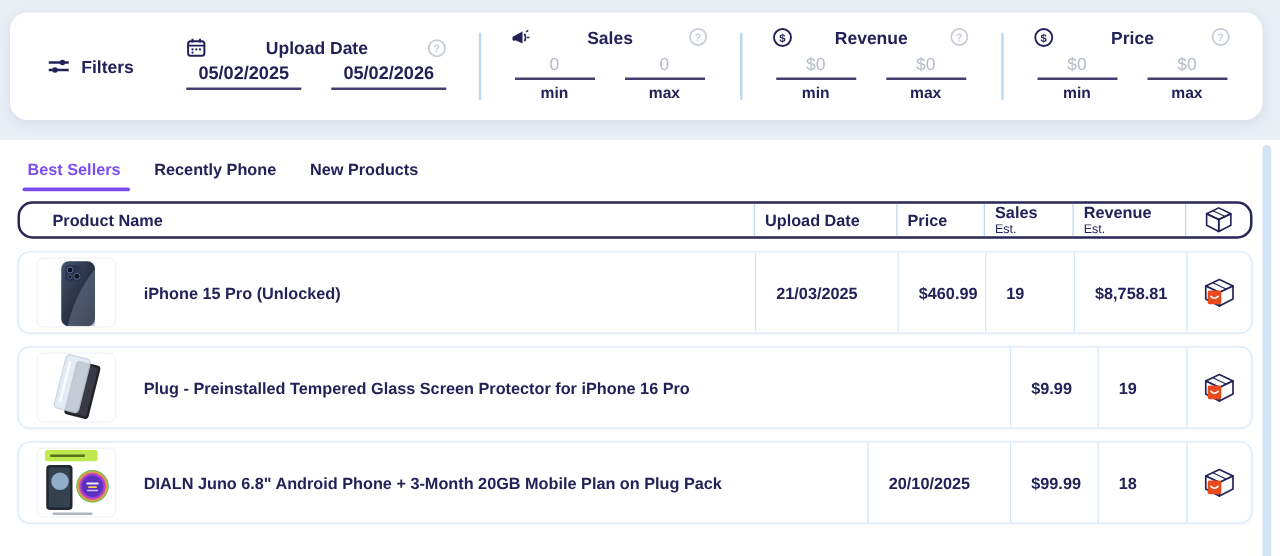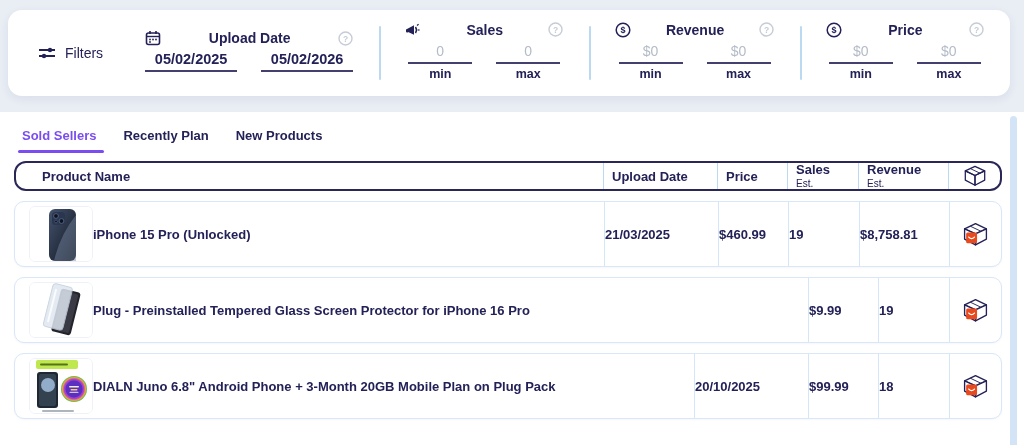--- a/index.html
+++ b/index.html
@@ -9,21 +9,21 @@
     font-family:"Liberation Sans", sans-serif; background:#fff; color:#232157;
   }
   
   .filters-band { position:absolute; top:0; left:0; width:100%; height:112px; background:#e9eef5; }
   .filters-card {
     position:absolute; top:10px; left:8px; width:1002px; height:86px;
     background:#fff; border-radius:14px; box-shadow:0 3px 10px rgba(30,40,90,.08);
     display:flex; align-items:center;
   }
   .filters-label { display:flex; align-items:center; gap:9px; padding:0 16px 0 30px; flex:0 0 auto; }
-  .filters-label span { font-size:14px; font-weight:normal; color:#232157; }
+  .filters-label span { font-size:14px; font-weight:bold; color:#232157; }
   .fgroups { flex:1; display:flex; height:100%; }
   .fgroup { flex:1; position:relative; display:flex; flex-direction:column; justify-content:center; padding:6px 26px 10px 26px; }
   .fgroup + .fgroup::before {
     content:""; position:absolute; left:0; top:16px; bottom:16px; width:2px;
     background:#bcd9f2; border-radius:2px;
   }
   .fgroup-head { display:flex; align-items:center; justify-content:space-between; margin-bottom:3px; }
   .fgroup-title { font-size:14px; font-weight:bold; color:#232157; }
   .fgroup-inputs { display:flex; justify-content:center; gap:24px; }
   .finput { display:flex; flex-direction:column; align-items:center; }
@@ -62,22 +62,22 @@
   .col-product { flex:1; padding-left:26px; }
   .col-date { width:114px; } .col-price { width:70px; } .col-sales { width:71px; }
   .col-rev { width:90px; } .col-icon { width:52px; justify-content:center; }
   .thead .cell + .cell { border-left:1px solid #bcd9f2; }
   .trow  .cell + .cell { border-left:1px solid #d4e6f9; }
   .thead .cell { padding-left:8px; font-size:13px; font-weight:bold; color:#232157; }
   .thead .col-product { padding-left:26px; }
   .thead .col-icon { padding-left:0; }
   .two-line { flex-direction:column; align-items:flex-start; justify-content:center; line-height:1.1; }
   .sub { font-size:10px; font-weight:normal; color:#232157; }
-  .trow .cell { font-size:13px; font-weight:bold; color:#232157; }
-  .trow .col-product { padding-left:14px; }
+  .trow .cell { padding-left:16px; font-size:13px; font-weight:bold; color:#232157; }
+  .trow .col-product { padding-left:14px; gap:22px; }
   .trow .col-icon { padding-left:0; }
   .pimg { width:64px; height:56px; border-radius:6px; background:#fff; border:1px solid #eef2f8; flex:0 0 auto; overflow:hidden; }
   .pname { font-size:13px; font-weight:bold; color:#232157; }
   .box-btn { cursor:pointer; display:flex; align-items:center; justify-content:center; }
   
   .scrollbar {
     position:absolute; right:7px; top:116px; width:7px; height:340px;
     background:#d3e4f7; border-radius:4px;
   }
   .icon { display:inline-flex; align-items:center; justify-content:center; }
@@ -223,22 +223,22 @@
           </div>
         </div>
 
       </div>
     </div>
   </div>
 
   <div class="content">
 
     <div class="tabs">
-      <div class="tab active">Sold Sellers</div>
-      <div class="tab">Recently Plan</div>
+      <div class="tab active">Best Sellers</div>
+      <div class="tab">Recently Phone</div>
       <div class="tab">New Products</div>
     </div>
 
     <div class="tbl">
 
       <div class="thead">
         <div class="cell col-product">Product Name</div>
         <div class="cell col-date">Upload Date</div>
         <div class="cell col-price">Price</div>
         <div class="cell col-sales two-line">

